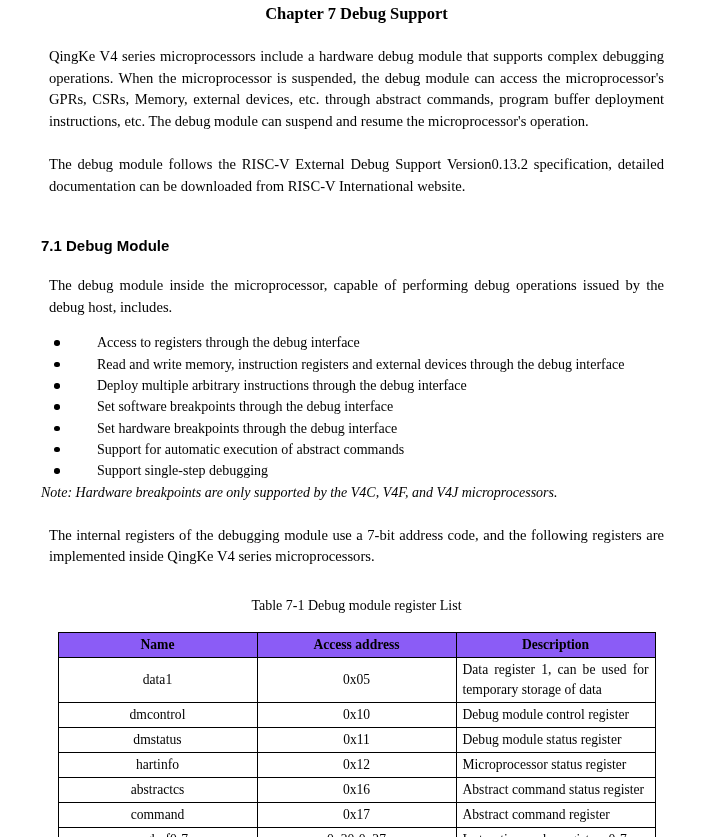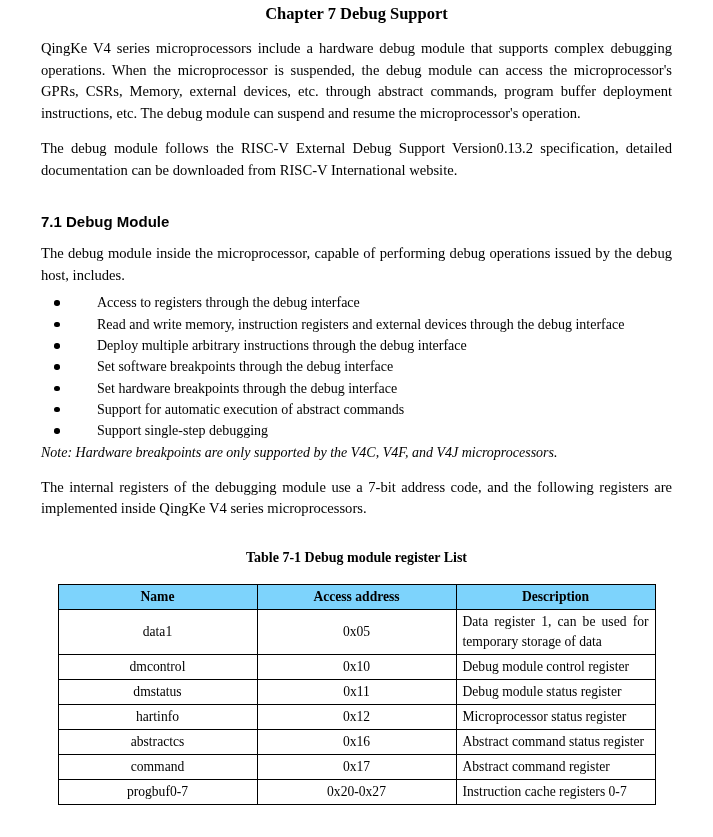--- a/index.html
+++ b/index.html
@@ -28,21 +28,21 @@
     text-align: center;
     margin: 0;
     padding-top: 3px;
     line-height: 1.3;
   }
   p.body-text {
     font-size: 14.6px;
     line-height: 21.5px;
     text-align: justify;
     text-justify: inter-word;
-    margin: 0;
+    margin: 8px;
     padding-top: 14px;
     text-indent: 0;
   }
   p.body-text.tight {
     padding-top: 13px;
   }
   h2.section-title {
     font-family: "Liberation Sans", sans-serif;
     font-size: 15px;
     font-weight: bold;
@@ -77,38 +77,37 @@
     line-height: 20px;
     margin: 0;
     padding-top: 1px;
   }
   p.table-caption {
     font-size: 14px;
     text-align: center;
     margin: 16px;
     padding-top: 14px;
     padding-bottom: 2px;
-    font-weight: bold;
   }
   table.reg-table {
     border-collapse: collapse;
     width: 598px;
     margin: 0 auto;
     table-layout: fixed;
     border: 1px solid #000;
   }
   table.reg-table th,
   table.reg-table td {
     border: 1px solid #000;
     font-size: 13.6px;
     padding: 2px 5px;
     vertical-align: middle;
   }
   table.reg-table thead th {
-    background: #7dd3fc;
+    background: #8b5cf6;
     font-weight: bold;
     text-align: center;
     height: 20px;
     line-height: 18px;
   }
   table.reg-table td.c-name {
     text-align: center;
     width: 148px;
   }
   table.reg-table td.c-addr {

